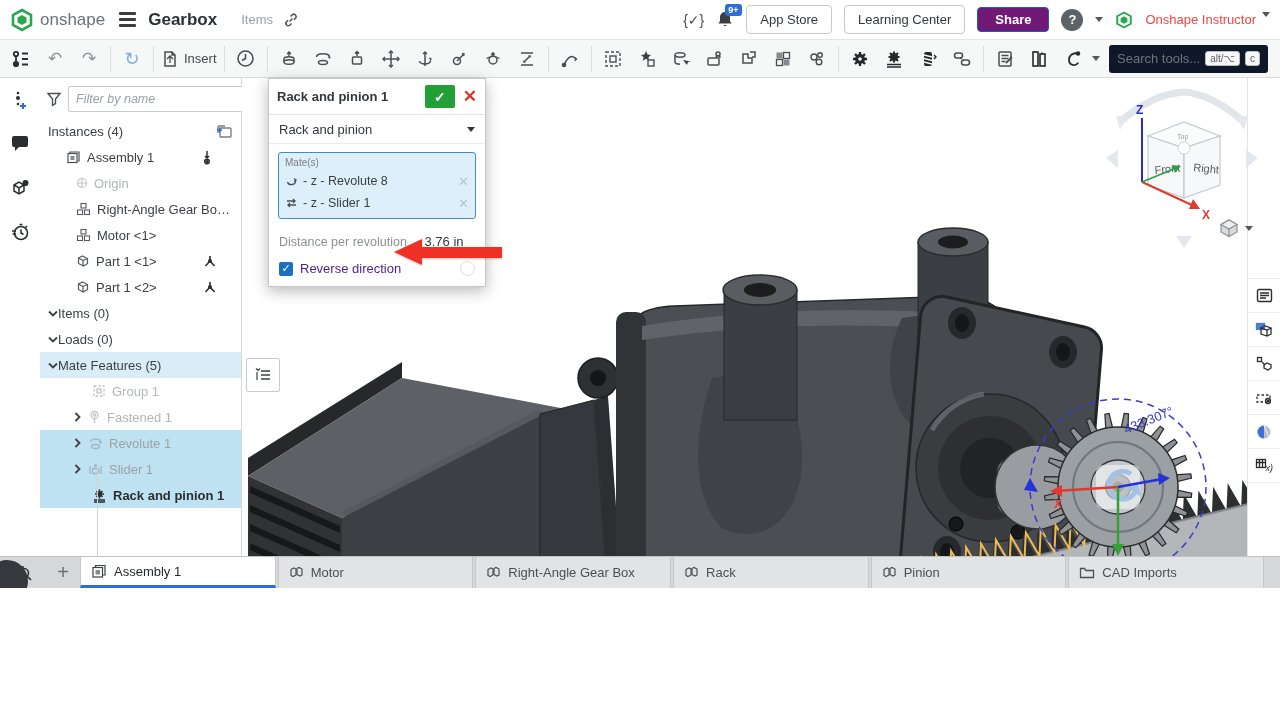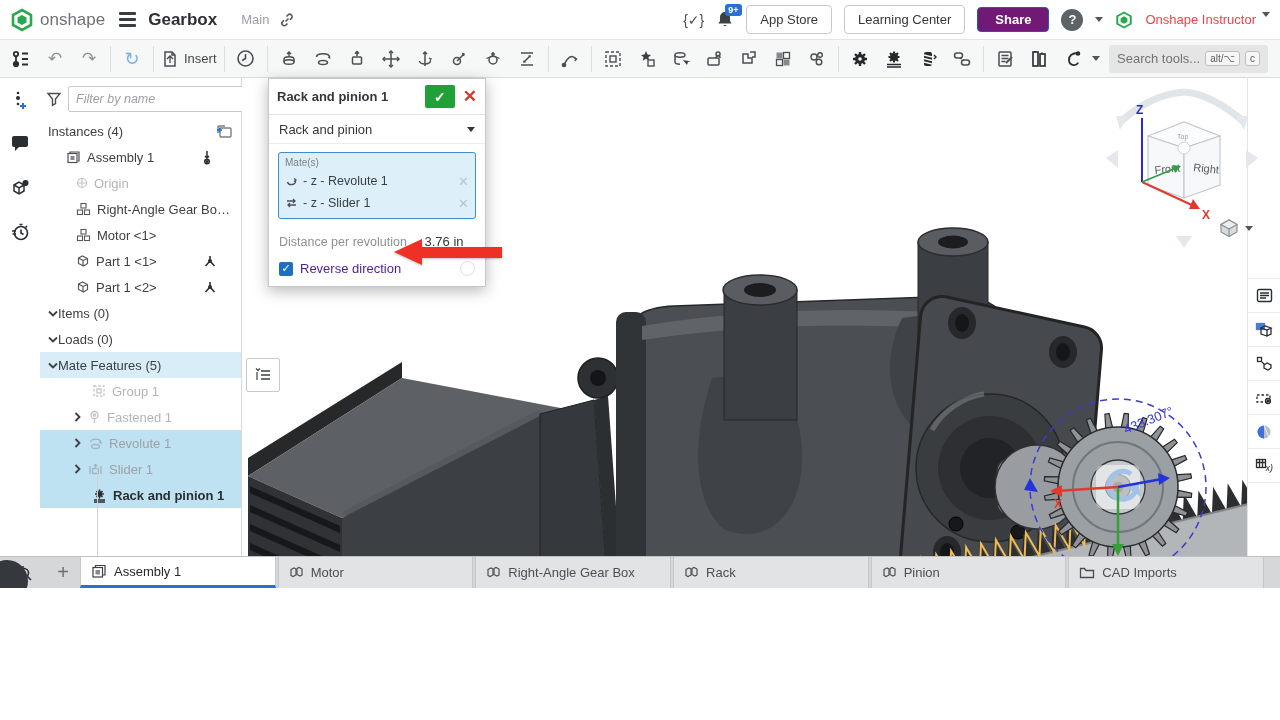--- a/index.html
+++ b/index.html
@@ -29,21 +29,21 @@
   .account{font-size:13px;color:#ef4444;display:flex;align-items:flex-start;gap:6px}
   
   .tb{position:absolute;top:40px;left:0;right:0;height:38px;background:#f6f7f7;border-bottom:1px solid #d9dadb;
       display:flex;align-items:center;padding:0 4px;box-sizing:border-box}
   .tbtn{height:30px;min-width:28px;padding:0 3px;display:flex;align-items:center;justify-content:center;
         border-radius:3px;cursor:pointer;color:#4b4f53}
   .tb .sep{width:1px;height:26px;background:#dcdddd;margin:0 4px}
   .tb .glyph{font-size:17px;color:#8d9194;line-height:1}
   .tb .glyph.blue{color:#7fb0e2;font-size:18px}
   .insert-label{font-size:13px;color:#43474b;margin-left:5px}
-  .searchbox{margin-left:auto;margin-right:8px;background:#e5e5e5;border-radius:3px;height:28px;
+  .searchbox{margin-left:auto;margin-right:8px;background:#0f172a;border-radius:3px;height:28px;
              display:flex;align-items:center;padding:0 8px;gap:5px;cursor:text}
   .searchbox .ph{font-size:13px;color:#6f7478}
   .key{border:1px solid #bcbdbe;background:#f6f6f6;border-radius:3px;font-size:10px;color:#5a5e62;
        padding:1px 4px}
   
   .lrail{position:absolute;top:78px;left:0;width:40px;bottom:32px;background:#fff;}
   .lrail .ritm{width:40px;height:44px;display:flex;align-items:center;justify-content:center;cursor:pointer}
   
   .panel{position:absolute;top:78px;left:40px;width:202px;bottom:32px;background:#fff;
          border-right:1px solid #d7d8d9;box-sizing:border-box;font-size:13px;}
@@ -129,21 +129,21 @@
           <polygon points="12,7 16.5,9.5 16.5,14.5 12,17 7.5,14.5 7.5,9.5" fill="#2aa84f"></polygon>
         </svg>
     </span>
     <span class="logo-word">onshape</span>
     <span class="burger">
         <i></i>
         <i></i>
         <i></i>
       </span>
     <span class="doc-title">Gearbox</span>
-    <span class="branch">Main</span>
+    <span class="branch">Items</span>
     <span>
       <svg width="16" height="16" viewBox="0 0 16 16" fill="none" stroke="#55595d" stroke-width="1.6">
           <path d="M6.5 9.5l3-3"></path>
           <path d="M7.5 4.5l1.5-1.5a2.4 2.4 0 013.4 3.4L11 7.8"></path>
           <path d="M8.5 11.5L7 13a2.4 2.4 0 01-3.4-3.4l1.4-1.4"></path>
         </svg>
     </span>
     <div class="hdr-right">
       <span class="codecheck">{✓}</span>
       <span class="bellwrap">
@@ -797,21 +797,21 @@
     </div>
     <div class="matebox">
       <div class="mlabel">Mate(s)</div>
       <div class="materow">
         <span>
             <svg width="13" height="12" viewBox="0 0 13 12" fill="none" stroke="#4b4f53" stroke-width="1.3">
               <path d="M2.5 7a4 3 0 108-1"></path>
               <path d="M9 3.5L11 5l-2 1.5"></path>
             </svg>
           </span>
-        <span>- z - Revolute 1</span>
+        <span>- z - Revolute 8</span>
         <span class="x">✕</span>
       </div>
       <div class="materow">
         <span>
             <svg width="13" height="12" viewBox="0 0 13 12" fill="none" stroke="#4b4f53" stroke-width="1.3">
               <path d="M2 4h8M8 2l2 2-2 2"></path>
               <path d="M11 8H3M5 6L3 8l2 2"></path>
             </svg>
           </span>
         <span>- z - Slider 1</span>

